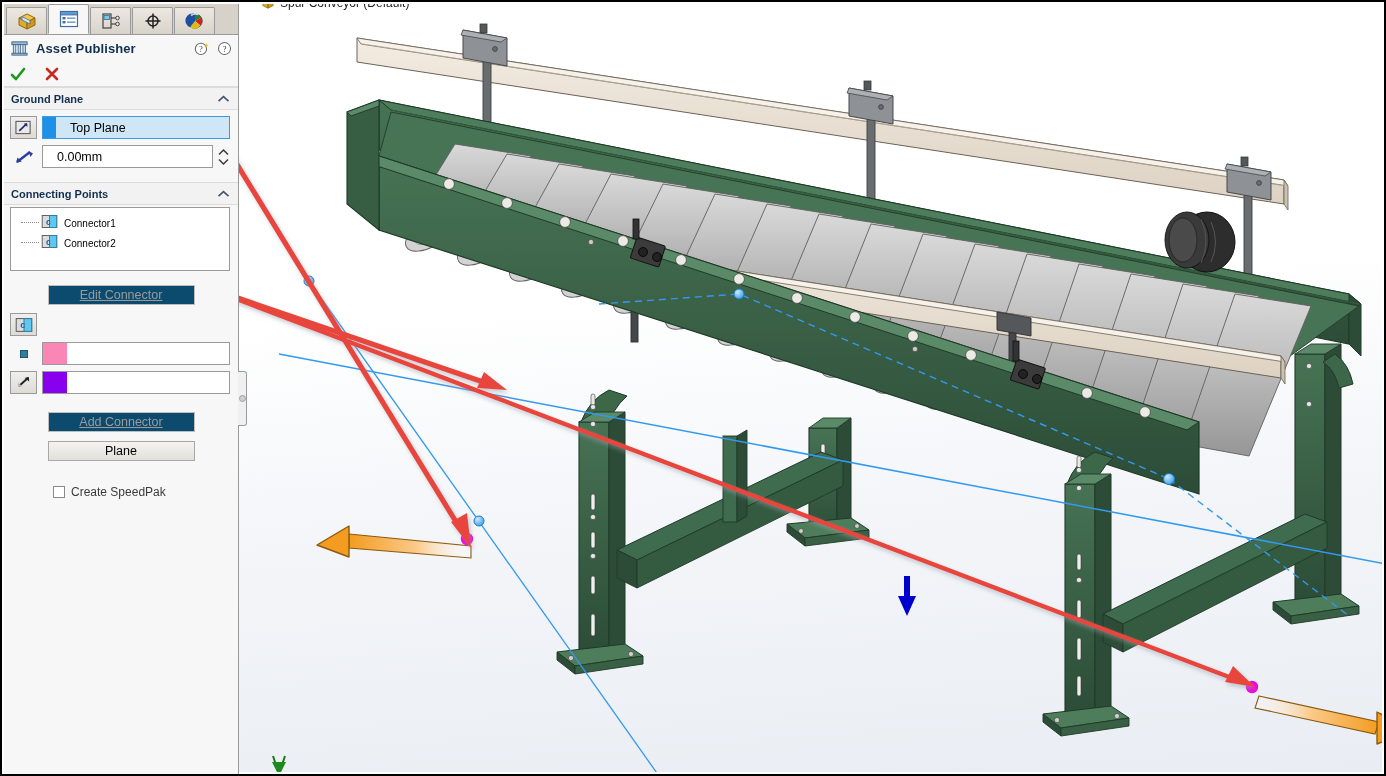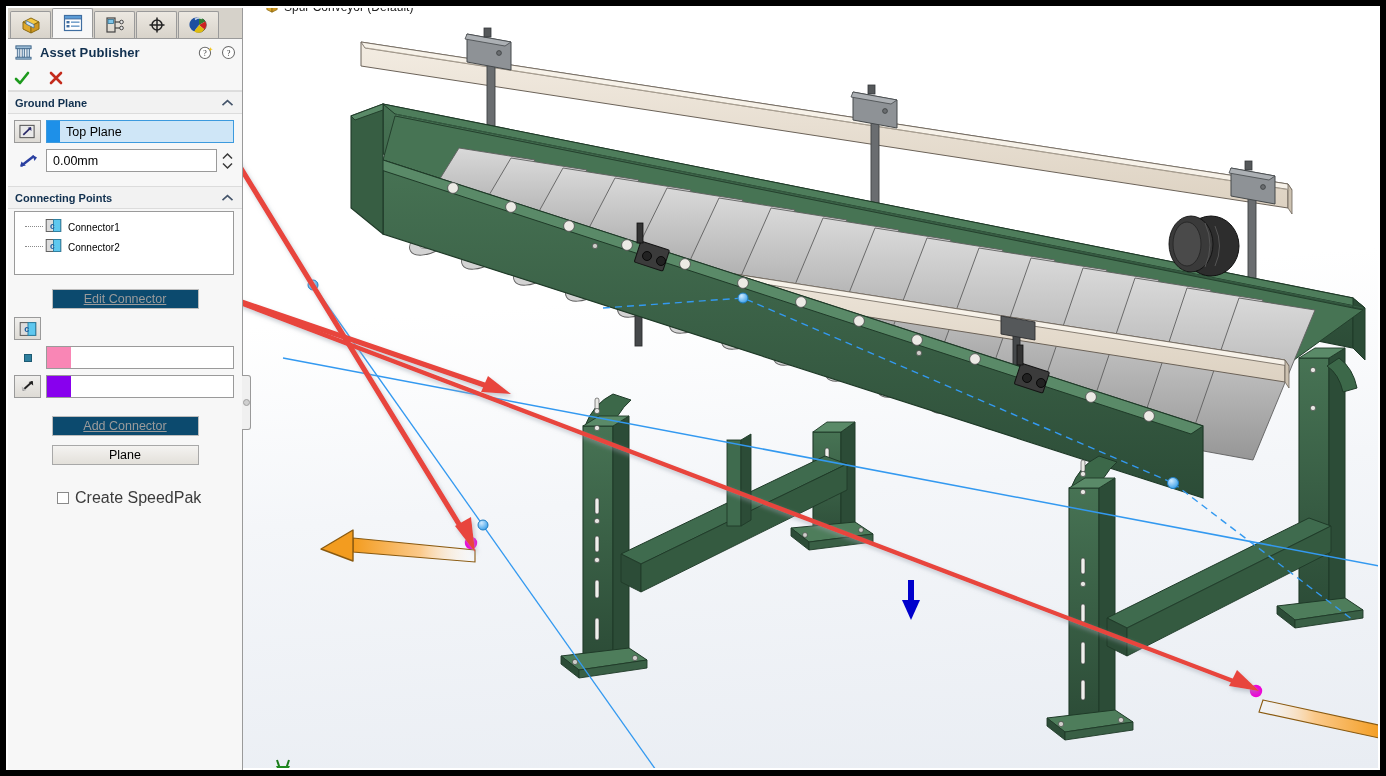--- a/index.html
+++ b/index.html
@@ -3,21 +3,21 @@
 <meta charset="utf-8">
 <title>Asset Publisher</title>
 <style>
   html,body{margin:0;padding:0;}
   body{
     width:1386px;height:776px;overflow:hidden;
     font-family:"Liberation Sans", sans-serif;
     font-size:12.5px;color:#1a1a1a;background:#f2f2f2;
     -webkit-font-smoothing:antialiased;
   }
-  #app{position:relative;width:1386px;height:776px;box-sizing:border-box;border:6px solid #000000;background:#fff;overflow:hidden;}
+  #app{position:relative;width:1386px;height:776px;box-sizing:border-box;border:2px solid #000000;background:#fff;overflow:hidden;}
 
   
   #panel{
     position:absolute;left:2px;top:2px;width:235px;height:772px;
     background:#f7f7f7;border-right:1px solid #9a9a9a;box-sizing:border-box;
     z-index:40;
   }
   
   #tabstrip{
     position:relative;height:31px;background:#d6d2ca;
@@ -56,21 +56,21 @@
   .icobox{
     width:27px;height:23px;flex:0 0 27px;display:flex;align-items:center;justify-content:center;
     border:1px solid #9a9a9a;background:linear-gradient(#f0efed,#dedbd5);box-sizing:border-box;margin-right:5px;
   }
   .icoplain{width:27px;height:23px;flex:0 0 27px;display:flex;align-items:center;justify-content:center;margin-right:5px;}
 
   .field{
     flex:1;height:23px;border:1px solid #7a9cc6;background:#fff;box-sizing:border-box;
     display:flex;align-items:center;font-size:12.5px;color:#000;padding:0;
   }
-  .field .txt{padding-left:6px;}
+  .field .txt{padding-left:6px;margin-left:8px;}
   .field.selected{border:1px solid #3c9ade;background:#cfe6f7;}
   .field.selected .swatch{width:13px;height:21px;background:#1e90e8;flex:0 0 13px;}
   .field.plain{border:1px solid #9a9a9a;}
   .spin{width:14px;display:flex;flex-direction:column;justify-content:center;align-items:center;margin-left:3px;color:#333;}
   .spin svg{display:block;}
 
   .listbox{
     border:1px solid #9a9a9a;background:#fff;height:64px;margin:2px 8px 0 6px;
     padding:5px 0 0 10px;box-sizing:border-box;
   }
@@ -84,21 +84,21 @@
     color:#000;line-height:18px;text-align:center;box-sizing:border-box;cursor:default;
     font-family:"Liberation Sans", sans-serif;
   }
   .btn.disabled{color:#9b9b9b;background:#0c4a6e;border-color:#bdbdbd;text-decoration:underline;}
 
   .colorfield{flex:1;height:23px;border:1px solid #9a9a9a;background:#fff;box-sizing:border-box;display:flex;align-items:center;}
   .colorfield .chip{width:24px;height:21px;flex:0 0 24px;}
 
   .chkrow{display:flex;align-items:center;padding:5px 0 0 43px;}
   .chkbox{width:12px;height:12px;border:1px solid #8a8a8a;background:#fff;box-sizing:border-box;margin-right:6px;}
-  .chklbl{font-size:16px;color:#3b3b3b;}
+  .chklbl{font-size:12px;color:#3b3b3b;}
 
   
   #grip{
     position:absolute;left:236px;top:369px;width:9px;height:55px;
     background:#f0f0f0;border:1px solid #9a9a9a;border-left:none;
     border-radius:0 3px 3px 0;box-sizing:border-box;z-index:45;
     display:flex;align-items:center;justify-content:center;
   }
   #grip i{width:5px;height:5px;border-radius:50%;background:#cfcfcf;border:1px solid #a0a0a0;display:block;}
 

